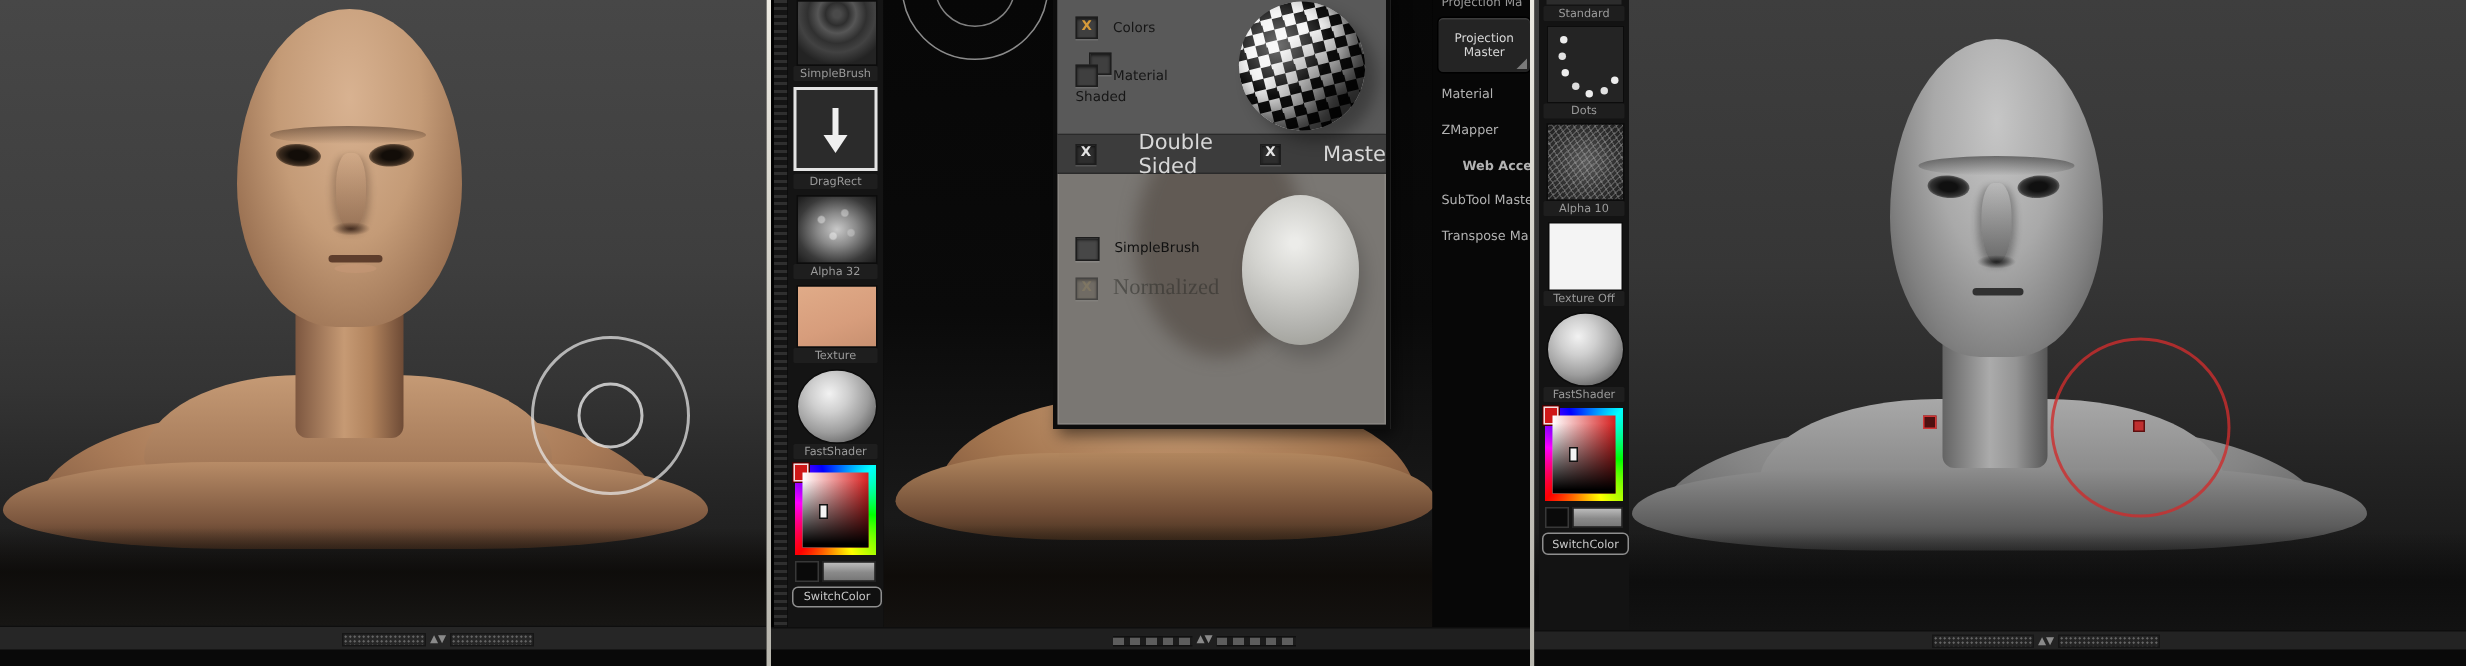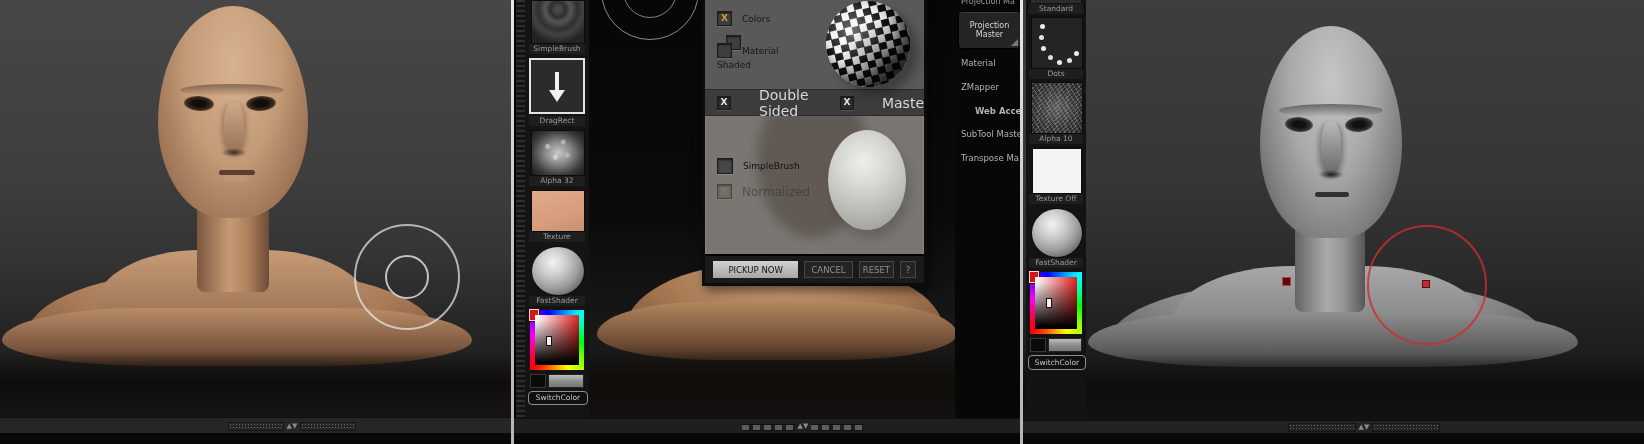--- a/index.html
+++ b/index.html
@@ -257,29 +257,23 @@
       <div class="sec3">
         <div class="ghost" style="left:52px;top:-34px;width:112px;height:156px;"></div>
         <div class="optrow" style="top:42px;left:12px;display:flex;align-items:center;gap:10px;position:absolute;">
           <div class="cb" style="width:14px;height:14px;background:#474747;"></div>
           <span class="optlbl" style="font-size:9px;color:#101010;">SimpleBrush</span>
         </div>
         <div class="optrow" style="top:68px;left:12px;display:flex;align-items:center;gap:10px;position:absolute;opacity:.55;">
           <div class="cb" style="background:rgba(95,88,75,.7);">
             <span class="x-dim">X</span>
           </div>
-          <span class="optlbl" style="font-size:12px;color:#30302c;">Normalized</span>
+          <span class="optlbl" style="font-size:15px;color:#30302c;font-family:Liberation Serif, serif;">Normalized</span>
         </div>
         <div class="gray-egg" style="right:18px;top:14px;width:78px;height:100px;"></div>
-      </div>
-      <div class="sec4">
-        <div class="btn-primary">PICKUP NOW</div>
-        <div class="btn-dark" style="width:50px;">CANCEL</div>
-        <div class="btn-dark" style="width:36px;">RESET</div>
-        <div class="btn-dark" style="width:15px;">?</div>
       </div>
     </div>
 
     <div class="p" style="left:441px;top:0;width:65px;height:418px;background:#070707;overflow:hidden;">
       <div class="p" style="left:6px;top:-3px;width:60px;height:9px;overflow:hidden;
                   color:#9a9a9a;font-size:8px;white-space:nowrap;">Projection Ma</div>
       <div class="p menu-btn" style="left:3px;top:11px;width:57px;height:32px;">
         <span>Projection Master</span>
         <div class="corner"></div>
       </div>

